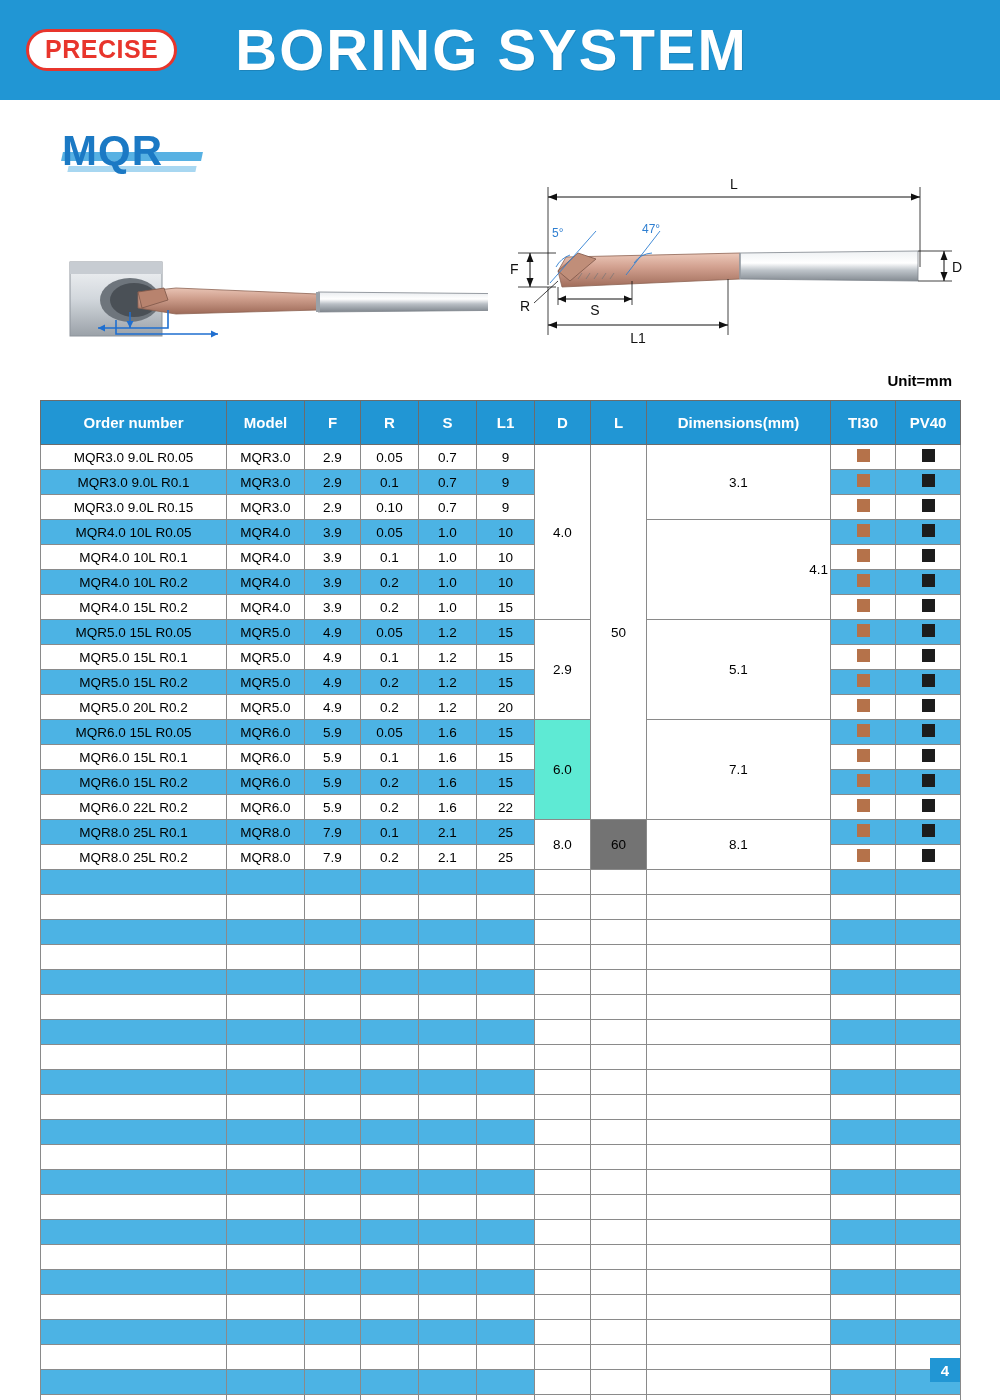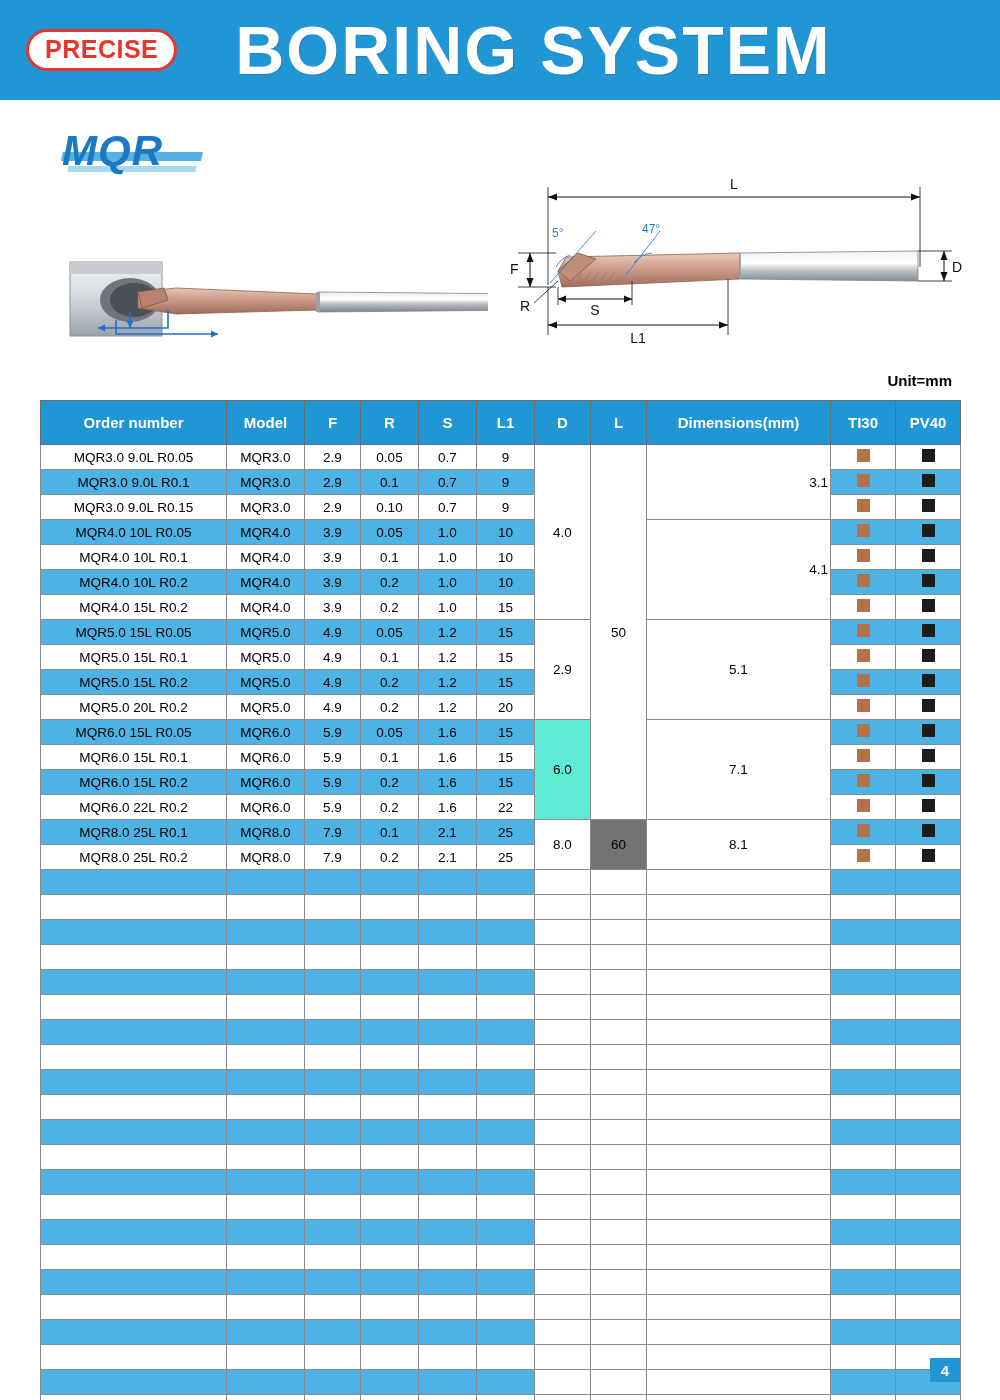--- a/index.html
+++ b/index.html
@@ -29,34 +29,34 @@
   .logo-text {
     color: #e8352c;
     font-size: 25px;
     font-weight: bold;
     letter-spacing: 0.5px;
     line-height: 1;
   }
   .header-title {
     margin-left: 58px;
     color: #ffffff;
-    font-size: 68px;
+    font-size: 58px;
     font-weight: bold;
     letter-spacing: 2px;
     line-height: 1;
     text-shadow: 1px 1px 0 rgba(0,0,0,0.12);
   }
 
   
   .series-wrap {
     position: absolute; top: 125px; left: 62px;
     width: 150px; height: 52px;
   }
   .series-text {
-    font-size: 42px; font-weight: bold; font-style: italic;
+    font-size: 42px; font-weight: bold; 
     color: #1b79c4;
     letter-spacing: 1px;
     line-height: 52px;
     position: relative; z-index: 2;
   }
   .series-bar1 {
     position: absolute; left: 0; top: 27px; width: 140px; height: 9px;
     background: #3aa3de; opacity: .85; z-index: 1;
     transform: skewX(-12deg);
   }
@@ -317,21 +317,21 @@
       <tbody>
           <tr>
             <td>MQR3.0  9.0L  R0.05</td>
             <td>MQR3.0</td>
             <td>2.9</td>
             <td>0.05</td>
             <td>0.7</td>
             <td>9</td>
             <td rowspan="7" style="background: rgb(255, 255, 255);">4.0</td>
             <td rowspan="15" style="background: rgb(255, 255, 255);">50</td>
-            <td rowspan="3" style="background: rgb(255, 255, 255); text-align: right;">3.1</td>
+            <td rowspan="3" style="background: rgb(255, 255, 255);">3.1</td>
             <td><span class="sw sw-ti" style="background: rgb(181, 114, 74);"></span></td>
             <td><span class="sw sw-pv" style="background: rgb(28, 28, 28);"></span></td>
           </tr>
           <tr class="alt">
             <td>MQR3.0  9.0L  R0.1</td>
             <td>MQR3.0</td>
             <td>2.9</td>
             <td>0.1</td>
             <td>0.7</td>
             <td>9</td>

